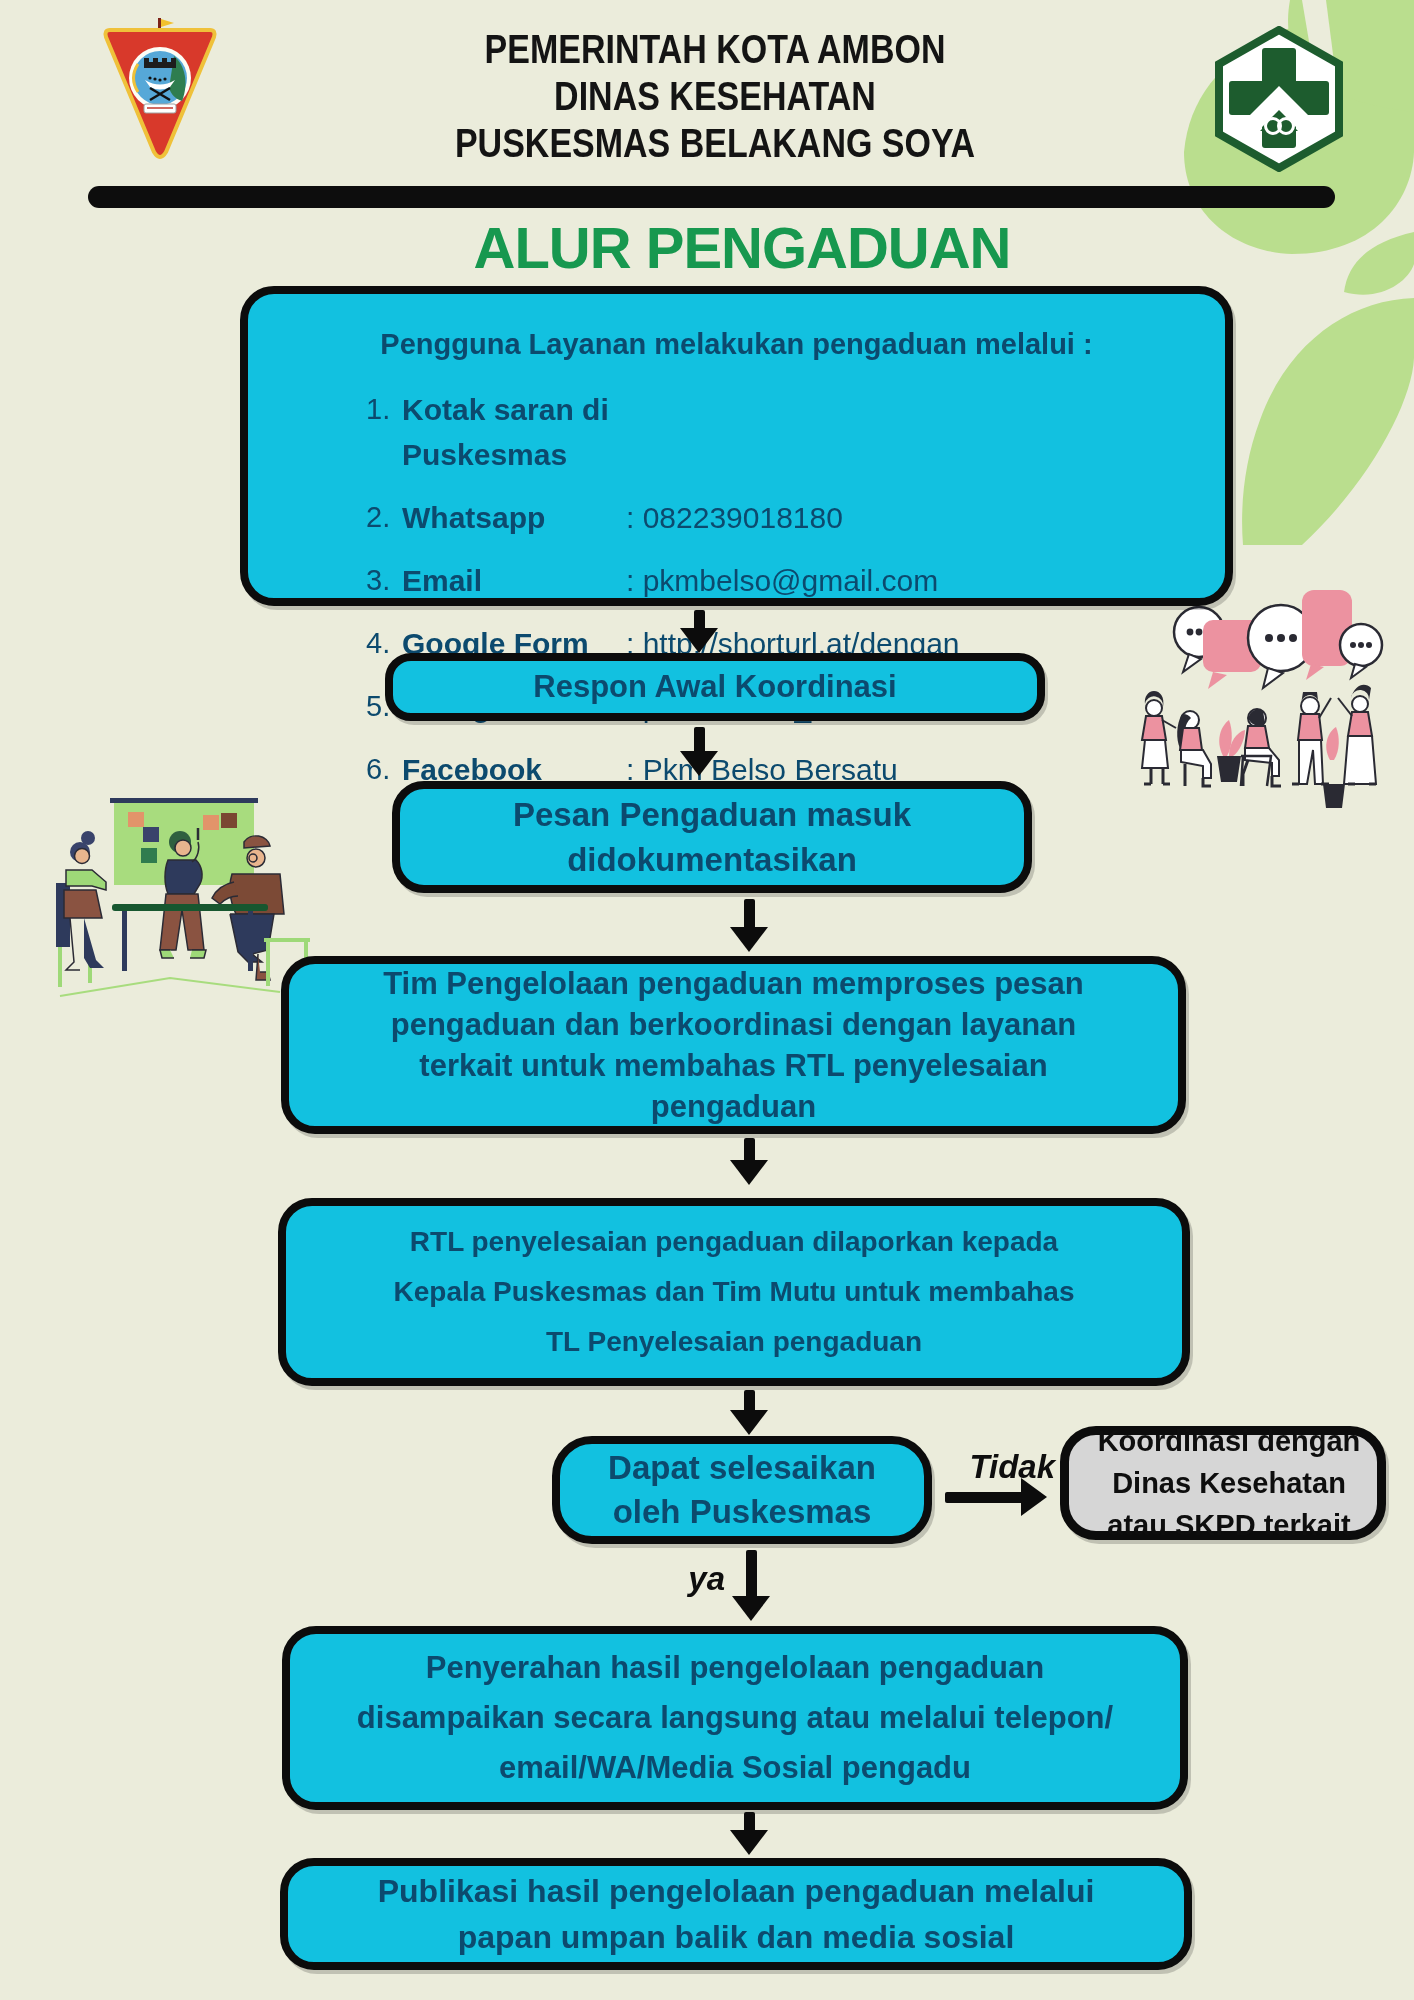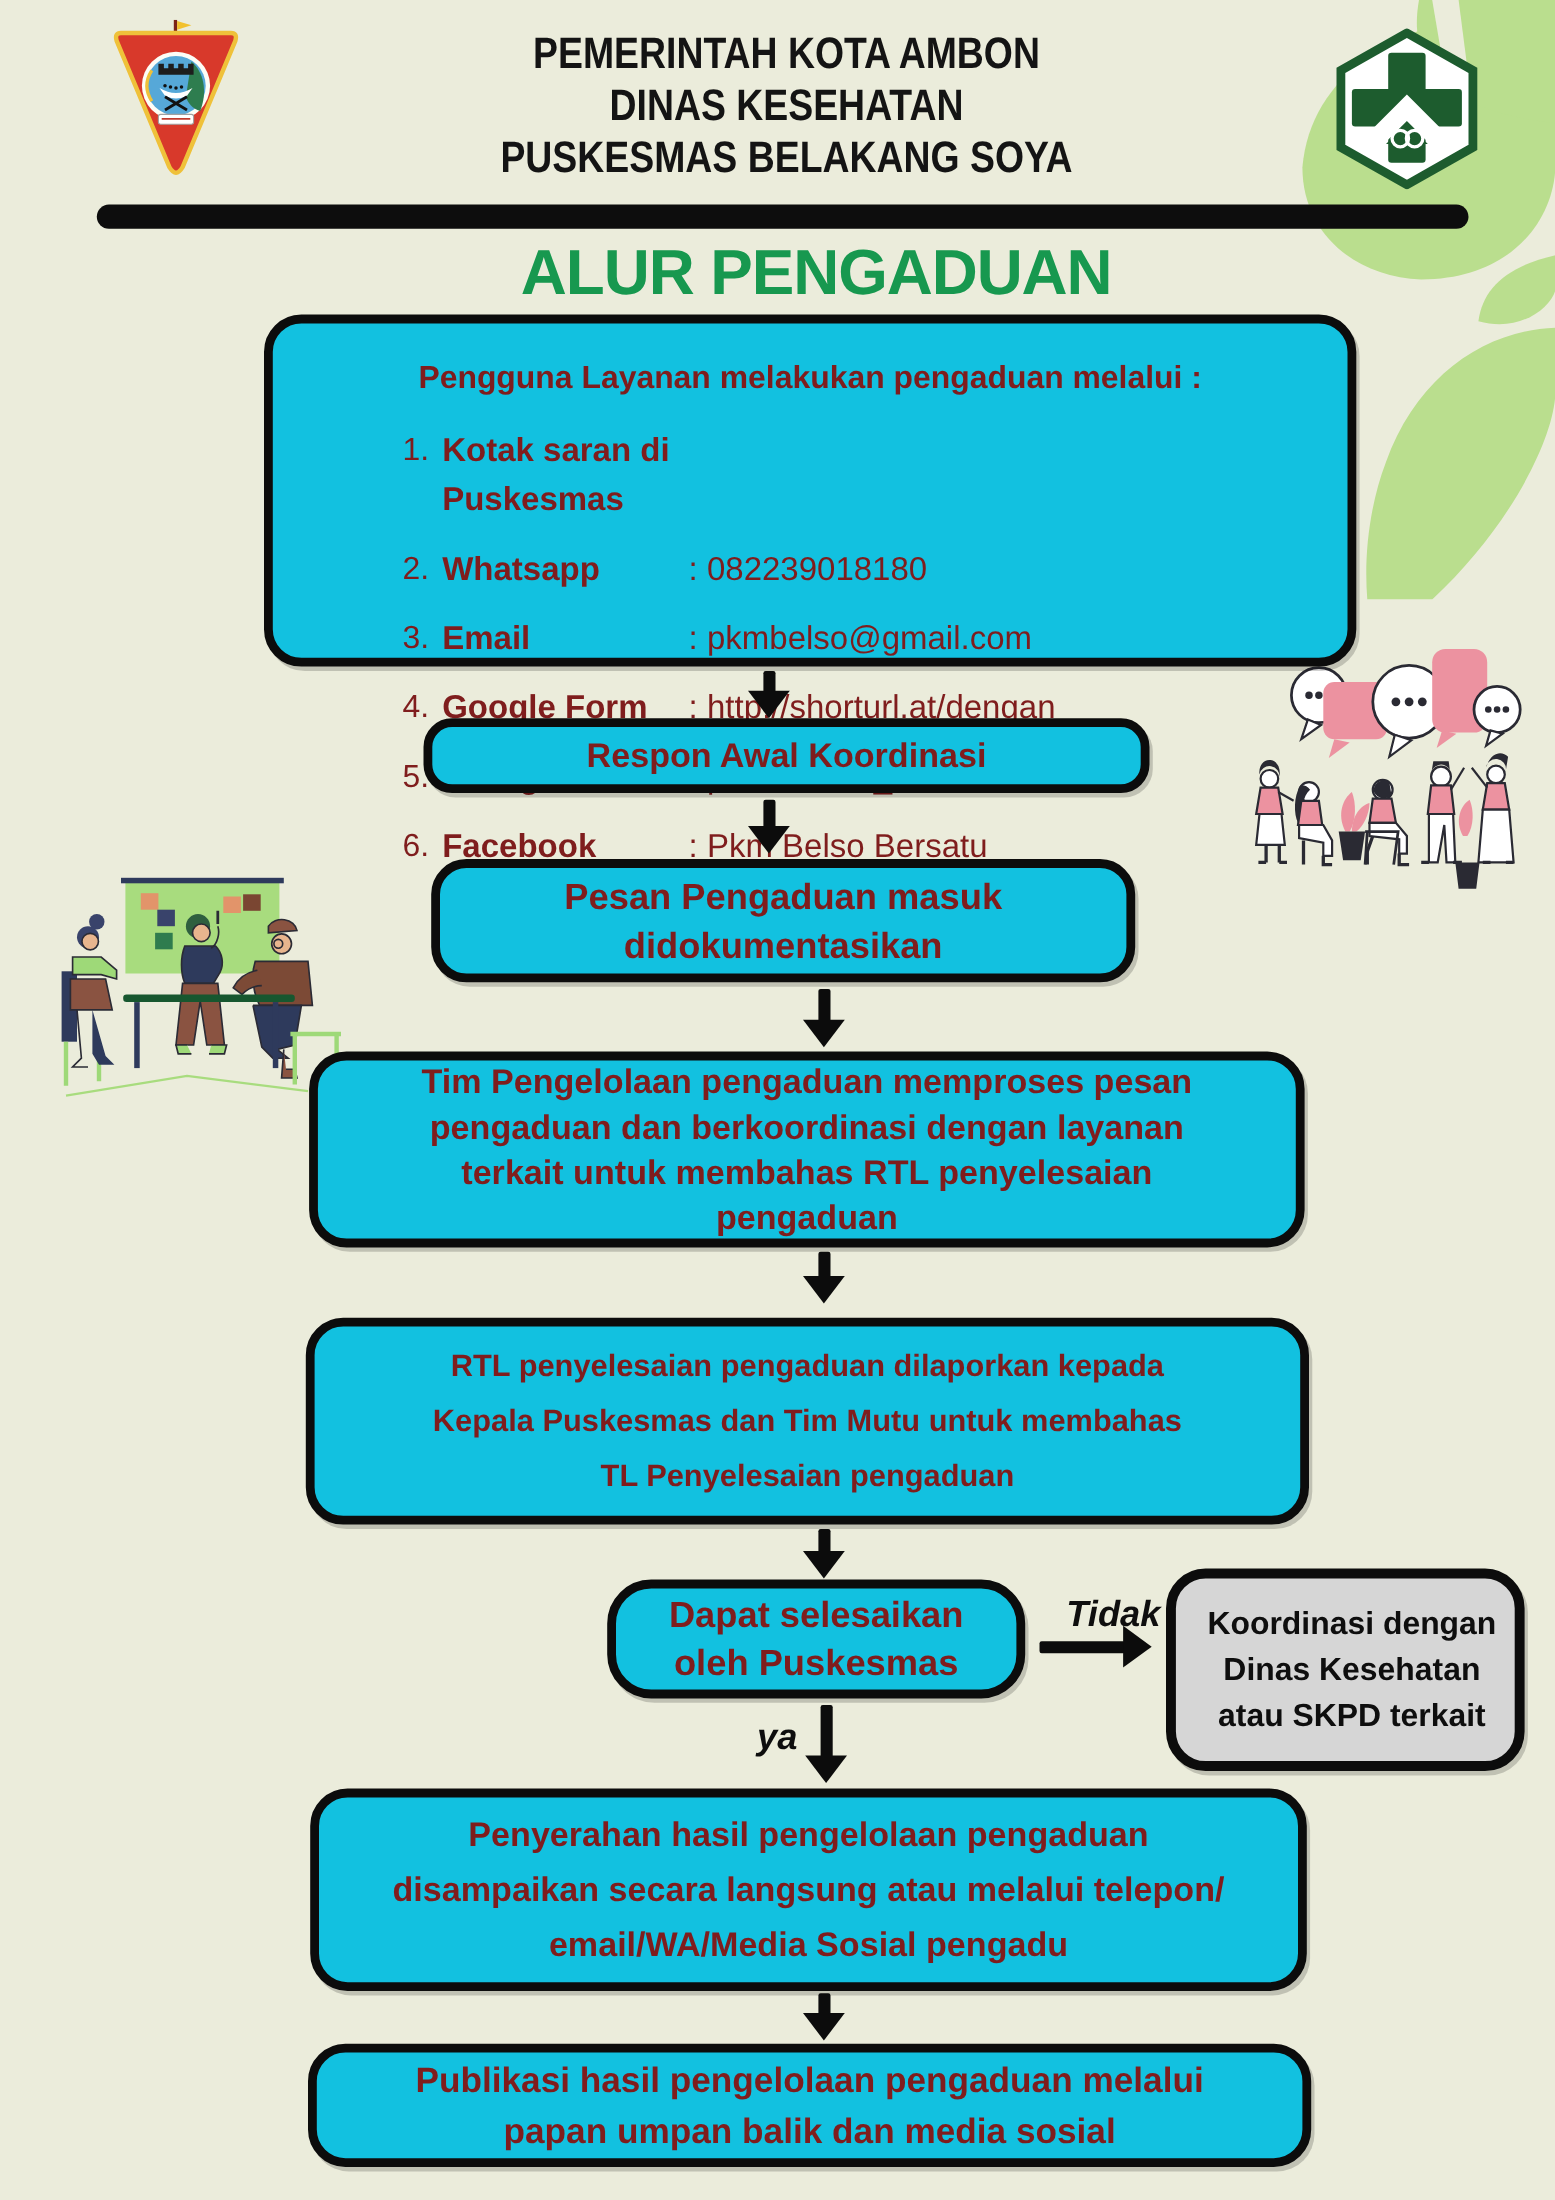--- a/index.html
+++ b/index.html
@@ -4,21 +4,21 @@
 <style>
   html,body{margin:0;padding:0;}
   body{font-family:"Liberation Sans",sans-serif;background:#c8c8c8;}
   #canvas{position:relative;width:1414px;height:2000px;background:#ebecdb;overflow:hidden;margin:0 auto;}
   .abs{position:absolute;}
   .hdr{left:365px;top:26px;width:700px;text-align:center;font-weight:700;color:#141414;
        font-size:40px;line-height:47px;transform:scaleX(0.85);white-space:pre-line;letter-spacing:0px;}
   .bar{left:88px;top:186px;width:1247px;height:22px;background:#0d0d0d;border-radius:11px;}
   .title{left:70px;top:214px;width:1344px;text-align:center;font-size:58px;font-weight:700;
          letter-spacing:-1px;color:#17984f;}
-  .box{background:#12c1e0;border:8px solid #0c0c0c;border-radius:34px;color:#7f1d1d;font-weight:700;
+  .box{background:#12c1e0;border:8px solid #0c0c0c;border-radius:34px;color:#0c4a6e;font-weight:700;
        display:flex;align-items:center;justify-content:center;text-align:center;white-space:pre-line;
        box-sizing:border-box;box-shadow:3px 4px 0 rgba(0,0,0,0.18);}
   .graybox{background:#d6d6d6;border:9px solid #0c0c0c;border-radius:36px;color:#0e0e0e;font-weight:700;
        display:flex;align-items:center;justify-content:center;text-align:center;white-space:pre-line;
        box-sizing:border-box;box-shadow:3px 4px 0 rgba(0,0,0,0.18);}
   .intro-box{display:block;text-align:left;padding:14px 20px 0 20px;}
   .intro-head{text-align:center;font-size:29px;font-weight:700;margin:2px 0 8px 0;}
   .irow{display:flex;line-height:45px;margin-left:98px;}
   .inum{width:36px;font-weight:400;font-size:29px;flex:none;}
   .ilab{width:224px;font-weight:700;font-size:30px;flex:none;}
@@ -245,21 +245,21 @@
   <div class="abs stem" style="left:744px;top:1390px;height:22px;"></div>
   <div class="abs head-d" style="left:730px;top:1410px;"></div>
 
   <div class="abs box" style="left:552px;top:1436px;width:380px;height:108px;font-size:33px;line-height:44px;border-radius:40px;">Dapat selesaikan
 oleh Puskesmas</div>
 
   <div class="abs lbl" style="left:945px;top:1448px;width:110px;">Tidak</div>
   <div class="abs stem-r" style="left:945px;top:1492px;width:78px;"></div>
   <div class="abs head-r" style="left:1021px;top:1478px;"></div>
 
-  <div class="abs graybox" style="left:1060px;top:1426px;width:326px;height:184px;font-size:29px;line-height:42px;padding-left:12px;">Koordinasi dengan
+  <div class="abs graybox" style="left:1060px;top:1426px;width:326px;height:114px;font-size:29px;line-height:42px;padding-left:12px;">Koordinasi dengan
 Dinas Kesehatan
 atau SKPD terkait</div>
 
   <div class="abs lbl" style="left:655px;top:1560px;width:70px;">ya</div>
   <div class="abs stem" style="left:746px;top:1550px;height:48px;"></div>
   <div class="abs head-d" style="left:732px;top:1596px;"></div>
 
   <div class="abs box" style="left:282px;top:1626px;width:906px;height:184px;font-size:31px;line-height:50px;padding:0 12px;">Penyerahan hasil pengelolaan pengaduan
 disampaikan secara langsung atau melalui telepon/
 email/WA/Media Sosial pengadu</div>

